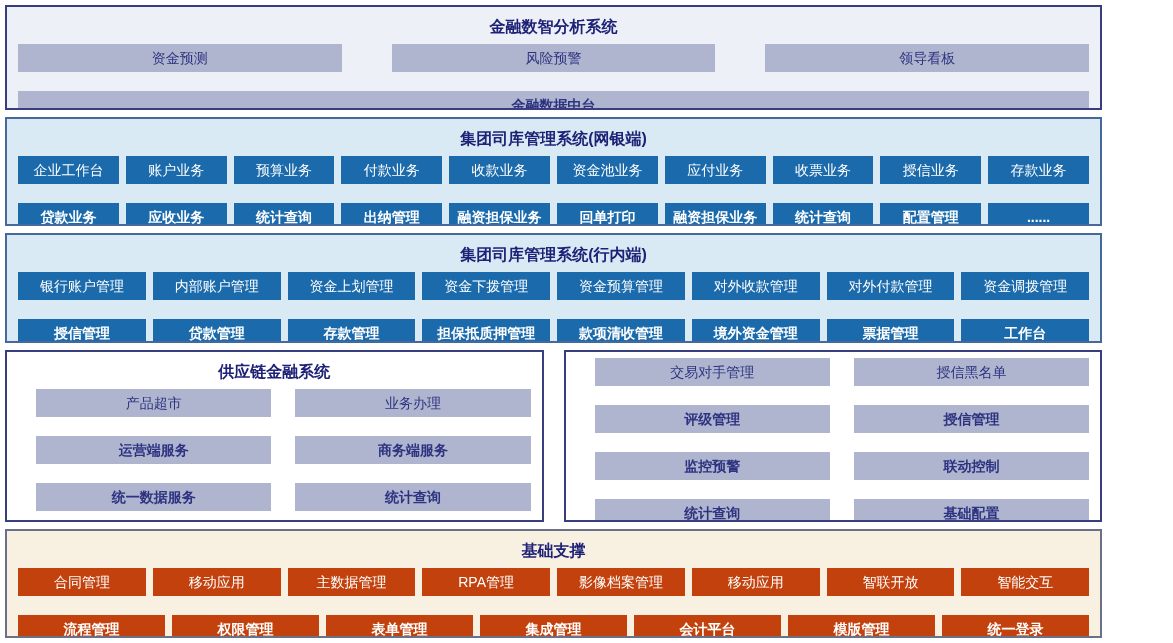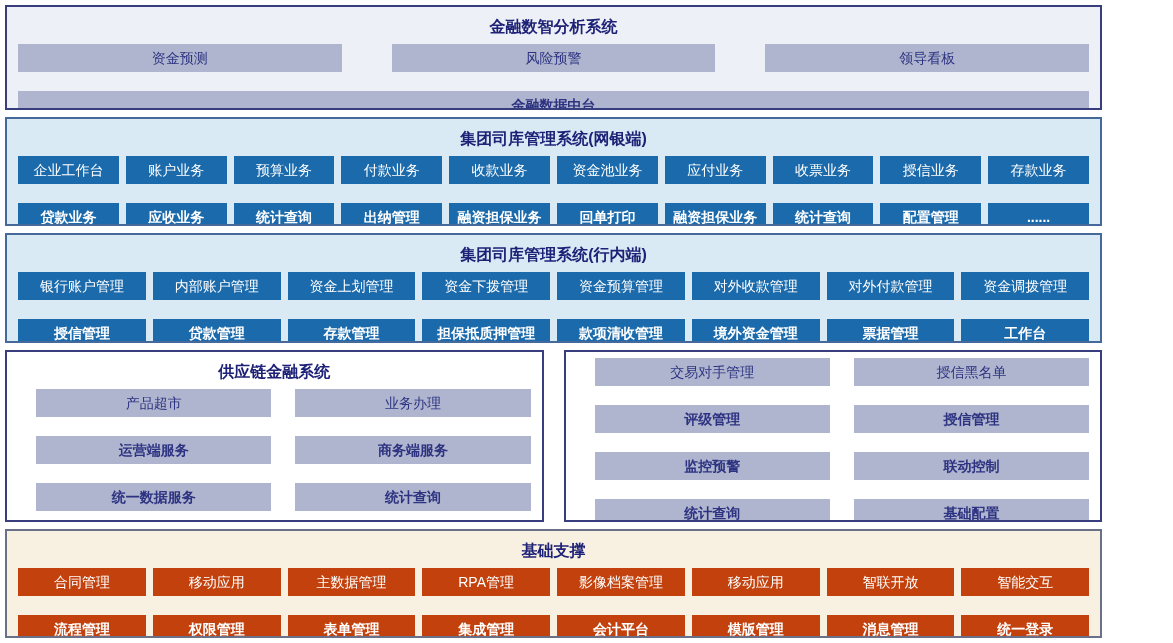--- a/index.html
+++ b/index.html
@@ -173,18 +173,17 @@
         <div class="btn btn-orange">智联开放</div>
         <div class="btn btn-orange">智能交互</div>
       </div>
     <div class="btn-row">
         <div class="btn btn-orange">流程管理</div>
         <div class="btn btn-orange">权限管理</div>
         <div class="btn btn-orange">表单管理</div>
         <div class="btn btn-orange">集成管理</div>
         <div class="btn btn-orange">会计平台</div>
         <div class="btn btn-orange">模版管理</div>
-        <div class="btn btn-orange">消息管理</div>
         <div class="btn btn-orange">统一登录</div>
       </div>
   </section>
 
 </div>
 
 </body></html>

